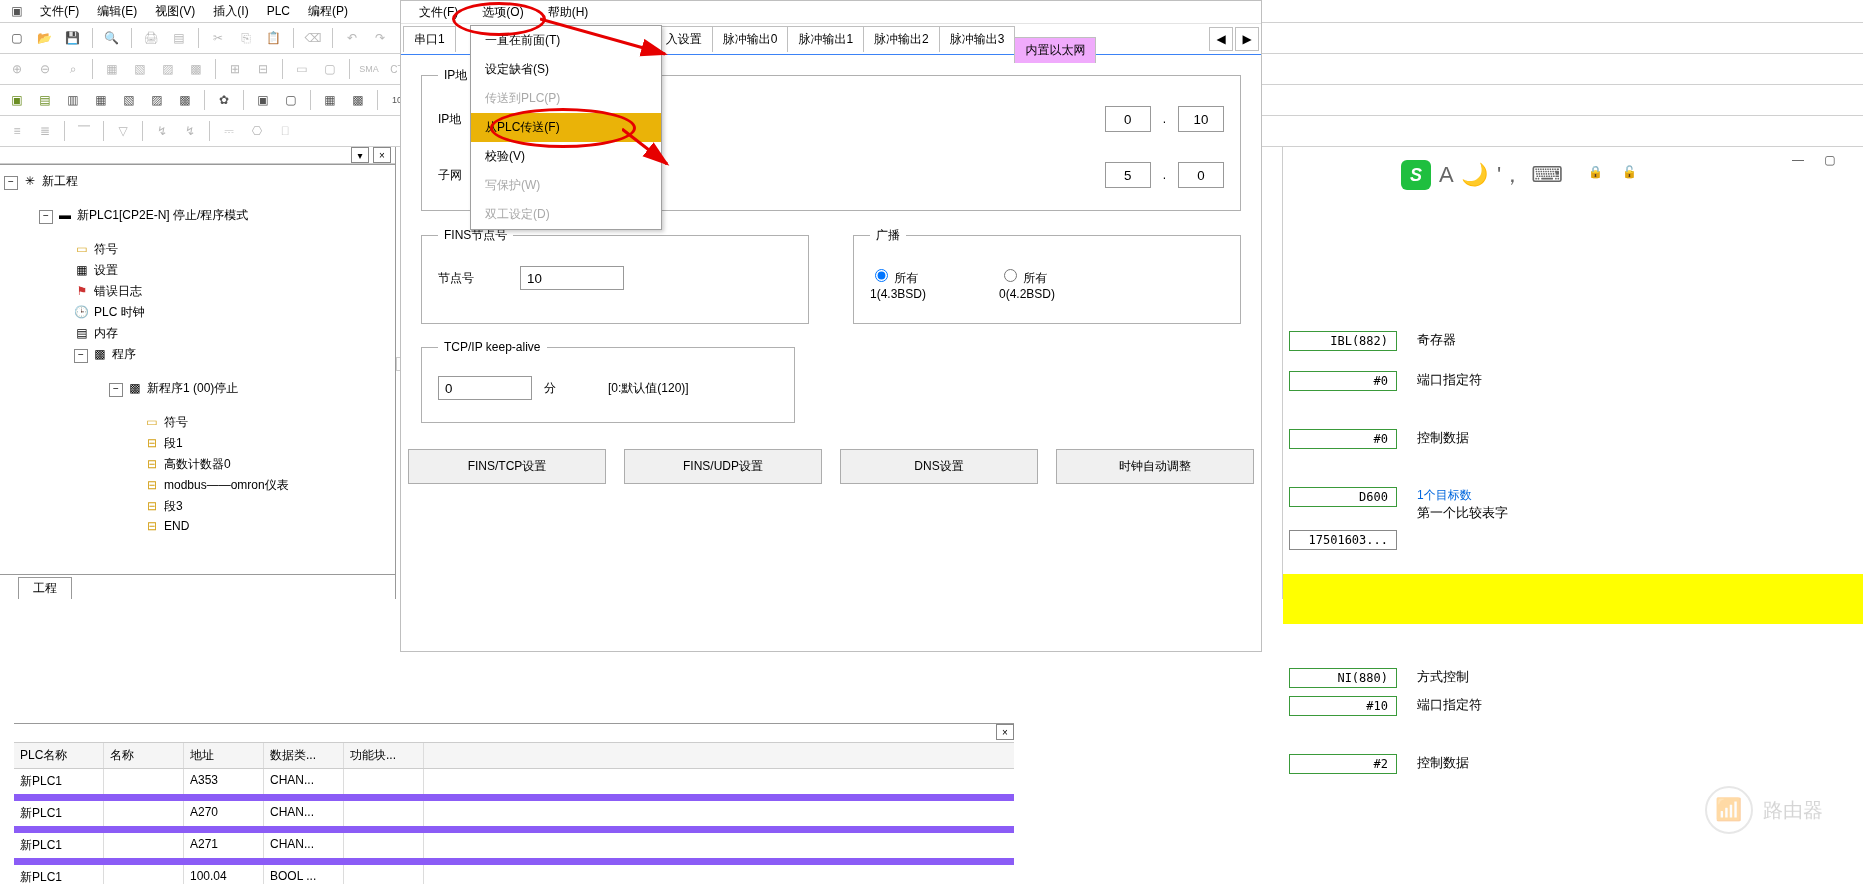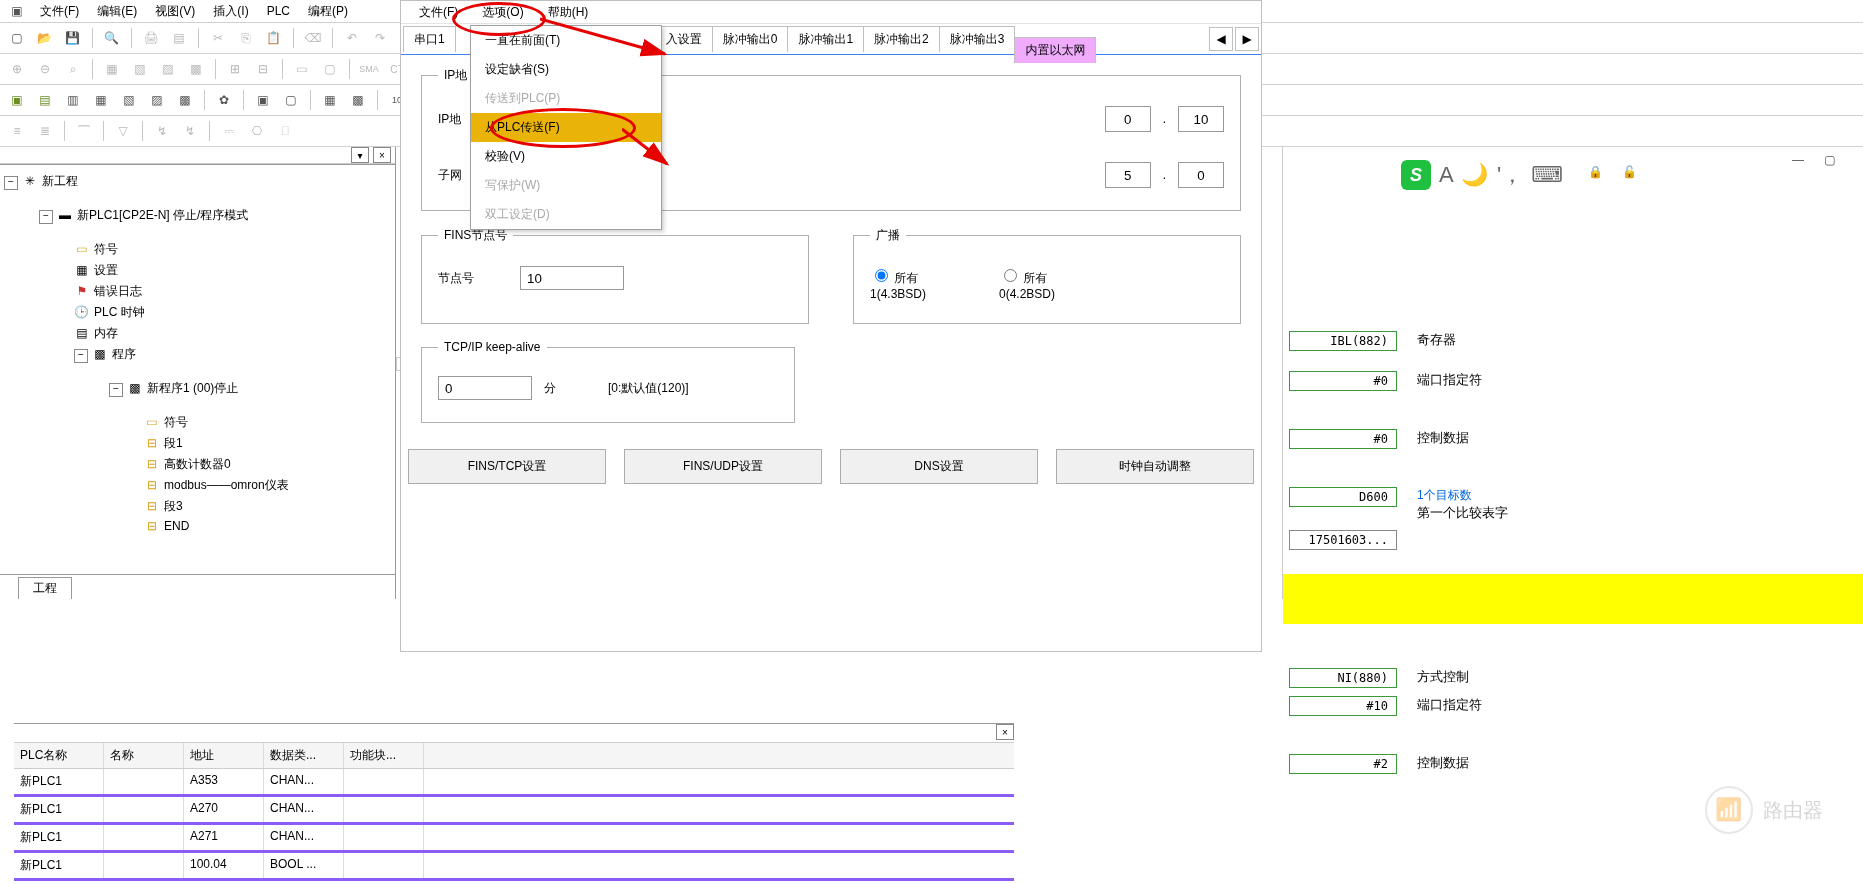--- a/index.html
+++ b/index.html
@@ -19,21 +19,21 @@
 .tree li{padding:2px 0;white-space:nowrap}
 .tree .tgl{display:inline-block;width:12px;height:12px;border:1px solid #888;line-height:10px;text-align:center;font-size:10px;margin-right:4px;cursor:pointer}
 .tree .ico{display:inline-block;width:16px;text-align:center;margin-right:4px}
 .tree-tab{border-top:1px solid #999;height:24px;display:flex;align-items:flex-end;padding-left:18px}
 .tree-tab span{border:1px solid #999;border-bottom:none;padding:2px 14px;background:#fff}
 .center-pane{flex:1;position:relative;background:#fff}
 .right-pane{width:580px;border-left:1px solid #ccc;background:#fff;position:relative}
 .bottom-grid{position:absolute;left:0;bottom:0;width:1000px;height:160px;border-top:1px solid #999;background:#fff}
 .grid-head{display:flex;border-bottom:1px solid #ccc;background:#f5f5f5}
 .grid-head div,.grid-row div{border-right:1px solid #dcdcdc;padding:4px 6px;box-sizing:border-box;overflow:hidden;text-overflow:ellipsis;white-space:nowrap}
-.grid-row{display:flex;border-bottom:3px solid #8b5cf6}
+.grid-row{display:flex;border-bottom:7px solid #8b5cf6}
 .c1{width:90px}.c2{width:80px}.c3{width:80px}.c4{width:80px}.c5{width:80px}
 
 
 .dialog{position:absolute;left:400px;top:0;width:860px;height:650px;background:#fff;border:1px solid #bfbfbf}
 .dlg-menubar{height:22px;display:flex;align-items:center;gap:4px;padding-left:8px;border-bottom:1px solid #e4e4e4}
 .dlg-menubar .mitem{padding:2px 10px;cursor:default}
 .tabs-row{display:flex;align-items:center;height:30px;border-bottom:1px solid #3b82f6;padding:0 2px}
 .tab{padding:4px 10px;border:1px solid #bfbfbf;border-bottom:none;margin-right:-1px;background:#fff;cursor:default;font-size:12px}
 .tab.active{background:#f0abfc;position:relative;top:11px}
 .tabs-nav{margin-left:auto;display:flex}

